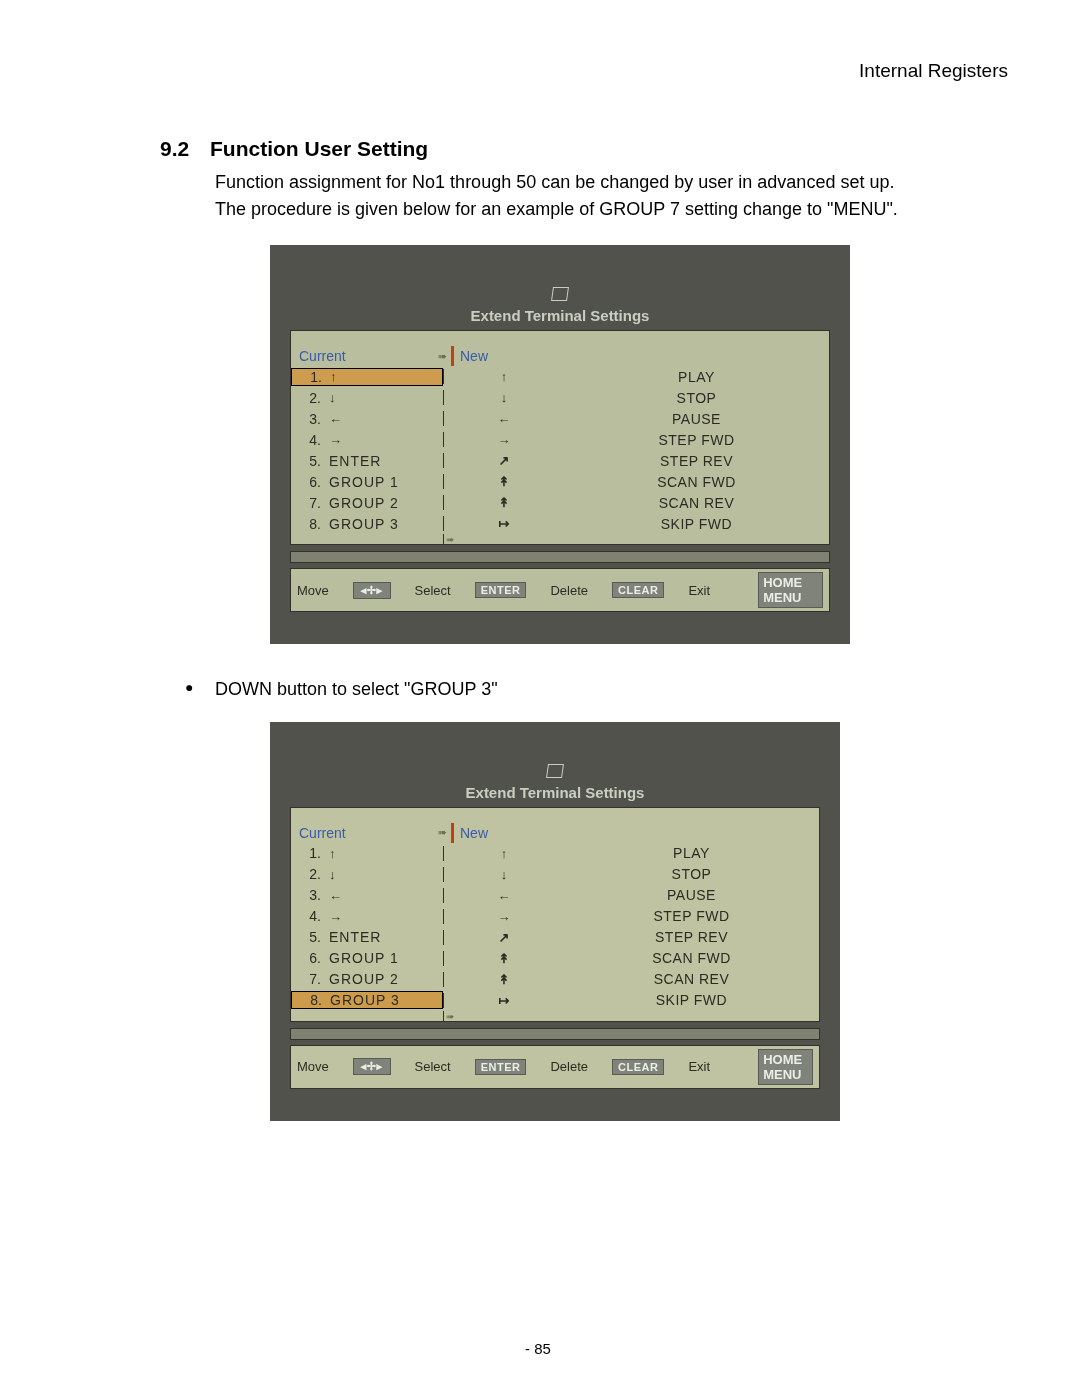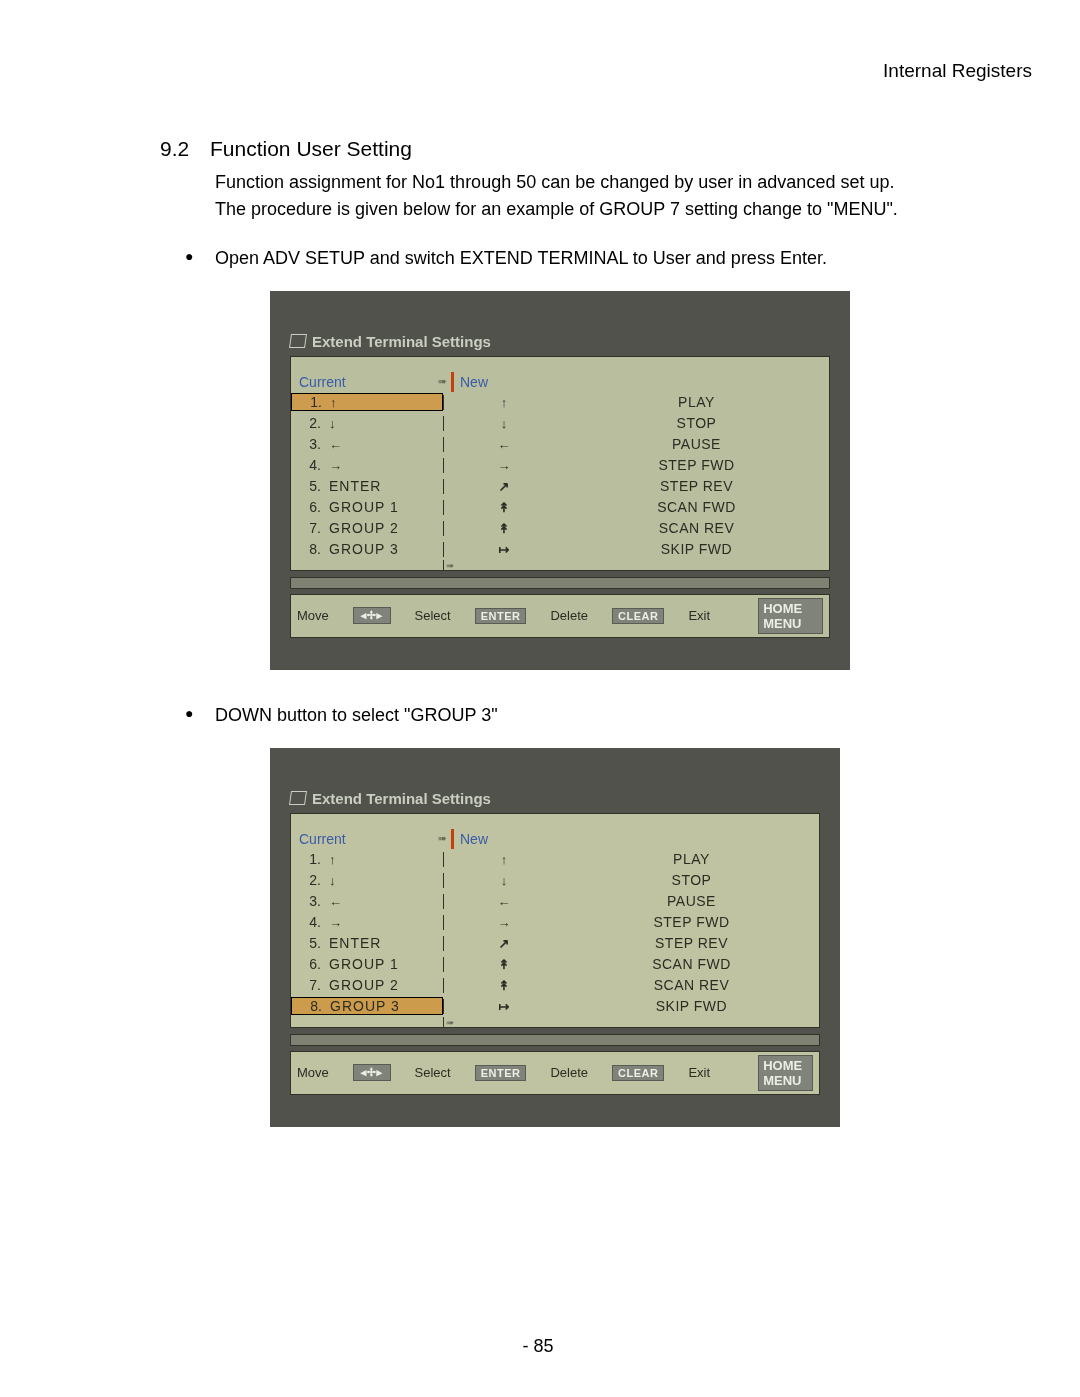--- a/index.html
+++ b/index.html
@@ -5,34 +5,34 @@
   body {
     margin: 0;
     background: #fff;
     font-family: Arial, "Helvetica Neue", sans-serif;
     color: #000;
     width: 1080px;
     height: 1397px;
     position: relative;
   }
   .page {
-    padding: 60px 38px 40px 160px;
+    padding: 60px 62px 40px 160px;
     box-sizing: border-box;
     height: 100%;
     position: relative;
   }
   .header-right {
     text-align: right;
     font-size: 19px;
     margin-bottom: 55px;
     padding-right: 10px;
   }
   .section-title {
     font-size: 21px;
-    font-weight: normal;
+    font-weight: bold;
     margin-bottom: 8px;
     margin-top: 18px;
   }
   .sec-num { display:inline-block; width:50px; }
   .body-text {
     font-size: 18px;
     line-height: 1.5;
     margin-left: 55px;
     margin-bottom: 22px;
   }
@@ -68,20 +68,21 @@
   }
   .crt.c2 { width: 570px; padding: 42px 20px 32px 20px; }
   .crt-title {
     color: #c9cfc0;
     font-size: 15px;
     font-weight: bold;
     margin-bottom: 6px;
     display: flex;
     align-items: center;
     gap: 6px;
+    flex-direction: column;
   }
   .crt-title .arrow-box {
     display:inline-block;
     width:14px; height:12px;
     border:1px solid #c9cfc0;
     position:relative;
     transform: skewX(-8deg);
   }
   .crt-inner {
     background: #b9be9f;
@@ -168,21 +169,21 @@
     border:1px solid #595c55;
     letter-spacing:0.5px;
   }
   .btnbar .key.nav { padding:1px 7px; }
   .btnbar .key.home { font-size:13px; padding:2px 4px; letter-spacing:0; }
   .page-num {
     position:absolute;
     bottom:40px;
     left:0; right:4px;
     text-align:center;
-    font-size:18px;
+    font-size:15px;
     margin-top:20px;
   }
   
   .crt.c2 .crt-inner, .crt.c2 .btnbar { background:#bfc3a1; }
   .crt.c2 .row.sel .cell-left { background:#cc9b4c; }
 </style>
 </head>
 <body>
 
 <div class="page">
@@ -191,21 +192,20 @@
   <div class="section-title">
     <span class="sec-num">9.2</span><span>Function User Setting</span>
   </div>
 
   <div class="body-text">
     <span>Function assignment for No1 through 50 can be changed by user in advanced set up.</span><br>
     <span>The procedure is given below for an example of GROUP 7 setting change to "MENU".</span>
   </div>
 
   <ul class="bullets">
-    <li>Open ADV SETUP and switch EXTEND TERMINAL to User and press Enter.</li>
   </ul>
 
   <div class="screenshot-wrap">
     <div class="crt">
       <div class="crt-title">
         <span class="arrow-box"></span>
         <span>Extend Terminal Settings</span>
       </div>
       <div class="crt-inner">
         <div class="cols-head">

